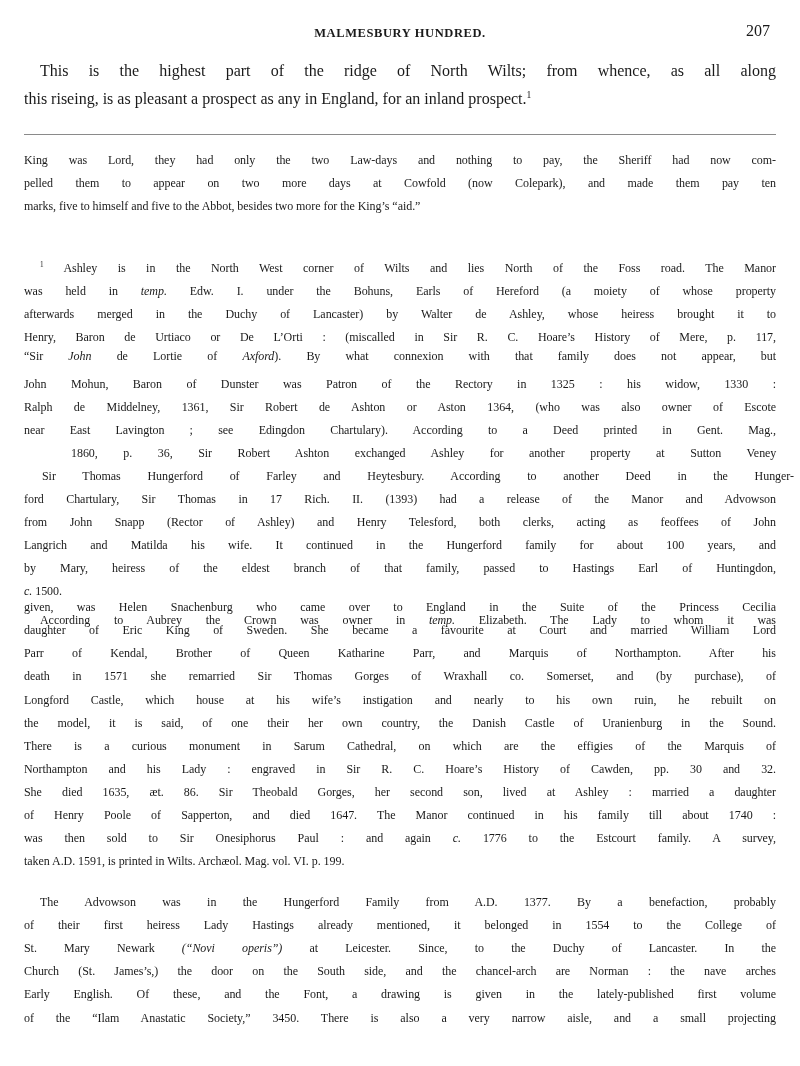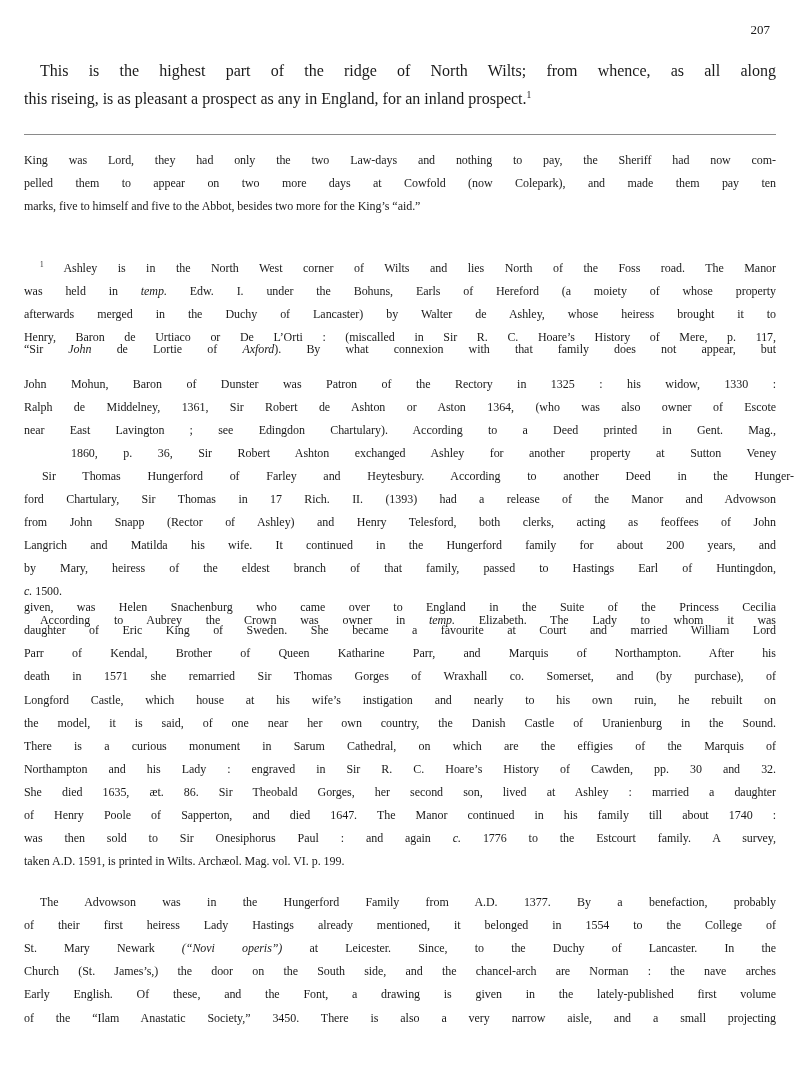--- a/index.html
+++ b/index.html
@@ -1,70 +1,71 @@
 <!DOCTYPE html>
 <html><head>
 <meta charset="utf-8">
 <style>
   html, body { margin: 0; padding: 0; background: #ffffff; }
   body { width: 800px; height: 1066px; position: relative; overflow: hidden; color: #1a1a1a; font-family: "Liberation Serif", "DejaVu Serif", serif; }
   .running-head { position: absolute; top: 22px; left: 0; width: 800px; height: 22px; }
   .running-title { position: absolute; left: 0; width: 800px; text-align: center; top: 4px; font-size: 12.5px; letter-spacing: 0.6px; font-weight: bold; }
-  .page-number { position: absolute; right: 30px; top: 0px; font-size: 13px; }
+  .page-number { position: absolute; right: 30px; top: 0px; font-size: 16px; }
   .line { position: absolute; left: 24px; width: 752px; white-space: nowrap; text-align: justify; text-align-last: justify; }
   .line.last { text-align-last: left; }
   .main .line { font-size: 16px; height: 26px; line-height: 26px; }
   .note .line { font-size: 12px; height: 21px; line-height: 21px; letter-spacing: -0.05px; }
   .indent { left: 40px; width: 736px; }
   .rule { position: absolute; left: 24px; width: 752px; top: 134px; height: 0; border-top: 1px solid #8a8a8a; }
   sup { font-size: 60%; vertical-align: super; line-height: 0; }
   i { font-style: italic; }
 </style>
 </head>
 <body>
 
 <div class="running-head">
+  <div class="running-title">MALMESBURY HUNDRED.</div>
   <div class="page-number">207</div>
 </div>
 
 <div class="main">
   <div class="line indent" style="top:58px;">This is the highest part of the ridge of North Wilts;  from whence, as all along</div>
   <div class="line last" style="top:86px;"><span>this riseing, is as pleasant a prospect as any in England, for an inland prospect.</span><sup>1</sup></div>
 </div>
 
 <div class="rule"></div>
 
 <div class="note" id="continued-note">
     <div class="line" style="top: 150px;"><span>King was Lord, they had only the two Law-days and nothing to pay, the Sheriff had now com-</span></div>
     <div class="line" style="top: 173px;"><span>pelled them to appear on two more days at Cowfold (now Colepark), and made them pay ten</span></div>
     <div class="line last" style="top: 196px;"><span>marks, five to himself and five to the Abbot, besides two more for the King’s “aid.”</span></div>
   </div>
 <div class="note" id="footnote">
     <div class="line indent" style="top: 258px;"><sup>1</sup> <span>Ashley is in the North West corner of Wilts and lies North of the Foss road.   The Manor</span></div>
     <div class="line" style="top: 281px;"><span>was held in </span><i>temp.</i><span> Edw. I. under the Bohuns, Earls of Hereford (a moiety of whose property</span></div>
     <div class="line" style="top: 304px;"><span>afterwards merged in the Duchy of Lancaster) by Walter de Ashley, whose heiress brought it to</span></div>
     <div class="line" style="top: 327px;"><span>Henry, Baron de Urtiaco or De L’Orti : (miscalled in Sir R. C. Hoare’s History of Mere, p. 117,</span></div>
-    <div class="line" style="top: 339px;"><span>“Sir </span><i>John</i><span> de Lortie of </span><i>Axford</i><span>).   By what connexion with that family does not appear, but</span></div>
+    <div class="line" style="top: 346px;"><span>“Sir </span><i>John</i><span> de Lortie of </span><i>Axford</i><span>).   By what connexion with that family does not appear, but</span></div>
     <div class="line" style="top: 374px;"><span>John Mohun, Baron of Dunster was Patron of the Rectory in 1325 : his widow, 1330 :</span></div>
     <div class="line" style="top: 397px;"><span>Ralph de Middelney, 1361, Sir Robert de Ashton or Aston 1364, (who was also owner of Escote</span></div>
     <div class="line" style="top: 420px;"><span>near East Lavington ; see Edingdon Chartulary).   According to a Deed printed in Gent. Mag.,</span></div>
     <div class="line" style="top: 443px; margin-left: 47px;"><span>1860, p. 36, Sir Robert Ashton exchanged Ashley for another property at Sutton Veney with</span></div>
     <div class="line" style="top: 466px; margin-left: 18px;"><span>Sir Thomas Hungerford of Farley and Heytesbury.   According to another Deed in the Hunger-</span></div>
     <div class="line" style="top: 489px;"><span>ford Chartulary, Sir Thomas in 17 Rich. II. (1393) had a release of the Manor and Advowson</span></div>
     <div class="line" style="top: 512px;"><span>from John Snapp (Rector of Ashley) and Henry Telesford, both clerks, acting as feoffees of John</span></div>
-    <div class="line" style="top: 535px;"><span>Langrich and Matilda his wife.   It continued in the Hungerford family for about 200 years, and</span></div>
+    <div class="line" style="top: 535px;"><span>Langrich and Matilda his wife.   It continued in the Hungerford family for about 100 years, and</span></div>
     <div class="line" style="top: 558px;"><span>by Mary, heiress of the eldest branch of that family, passed to Hastings Earl of Huntingdon,</span></div>
     <div class="line last" style="top: 581px;"><i>c.</i><span> 1500.</span></div>
     <div class="line indent" style="top: 574px; margin-top: 36px;"><span>According to Aubrey the Crown was owner in </span><i>temp.</i><span> Elizabeth.   The Lady to whom it was</span></div>
     <div class="line" style="top: 597px;"><span>given, was Helen Snachenburg who came over to England in the Suite of the Princess Cecilia</span></div>
     <div class="line" style="top: 620px;"><span>daughter of Eric King of Sweden.   She became a favourite at Court and married William Lord</span></div>
     <div class="line" style="top: 643px;"><span>Parr of Kendal, Brother of Queen Katharine Parr, and Marquis of Northampton.   After his</span></div>
     <div class="line" style="top: 666px;"><span>death in 1571 she remarried Sir Thomas Gorges of Wraxhall co. Somerset, and (by purchase), of</span></div>
     <div class="line" style="top: 690px;"><span>Longford Castle, which house at his wife’s instigation and nearly to his own ruin, he rebuilt on</span></div>
-    <div class="line" style="top: 713px;"><span>the model, it is said, of one near her own country, the Danish Castle of Uranienburg in the Sound.</span></div>
+    <div class="line" style="top: 713px;"><span>the model, it is said, of one their her own country, the Danish Castle of Uranienburg in the Sound.</span></div>
     <div class="line" style="top: 736px;"><span>There is a curious monument in Sarum Cathedral, on which are the effigies of the Marquis of</span></div>
     <div class="line" style="top: 759px;"><span>Northampton and his Lady :  engraved in Sir R. C. Hoare’s History of Cawden, pp. 30 and 32.</span></div>
     <div class="line" style="top: 782px;"><span>She died 1635, æt. 86.   Sir Theobald Gorges, her second son, lived at Ashley :  married a daughter</span></div>
     <div class="line" style="top: 805px;"><span>of Henry Poole of Sapperton, and died 1647.   The Manor continued in his family till about 1740 :</span></div>
     <div class="line" style="top: 828px;"><span>was then sold to Sir Onesiphorus Paul :  and again </span><i>c.</i><span> 1776 to the Estcourt family.   A survey,</span></div>
     <div class="line last" style="top: 851px;"><span>taken A.D. 1591, is printed in Wilts. Archæol. Mag. vol. VI. p. 199.</span></div>
     <div class="line indent" style="top: 892px;"><span>The Advowson was in the Hungerford Family from A.D. 1377.   By a benefaction, probably</span></div>
     <div class="line" style="top: 915px;"><span>of their first heiress Lady Hastings already mentioned, it belonged in 1554 to the College of</span></div>
     <div class="line" style="top: 938px;"><span>St. Mary Newark </span><i>(“Novi operis”)</i><span> at Leicester.   Since, to the Duchy of Lancaster.   In the</span></div>
     <div class="line" style="top: 961px;"><span>Church (St. James’s,) the door on the South side, and the chancel-arch are Norman :  the nave arches</span></div>

